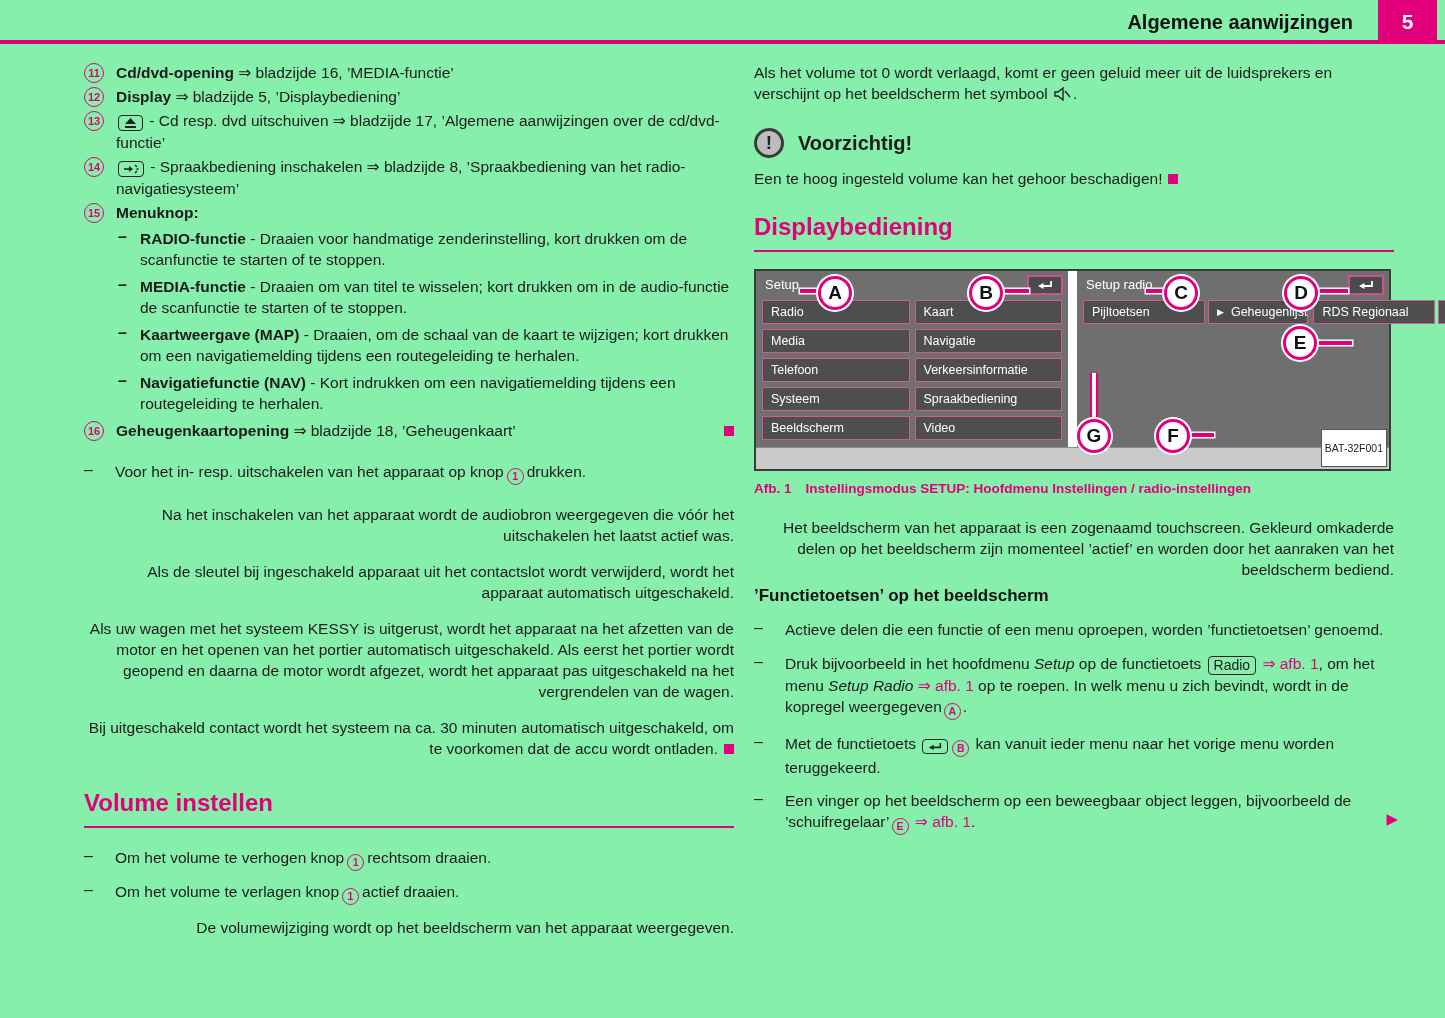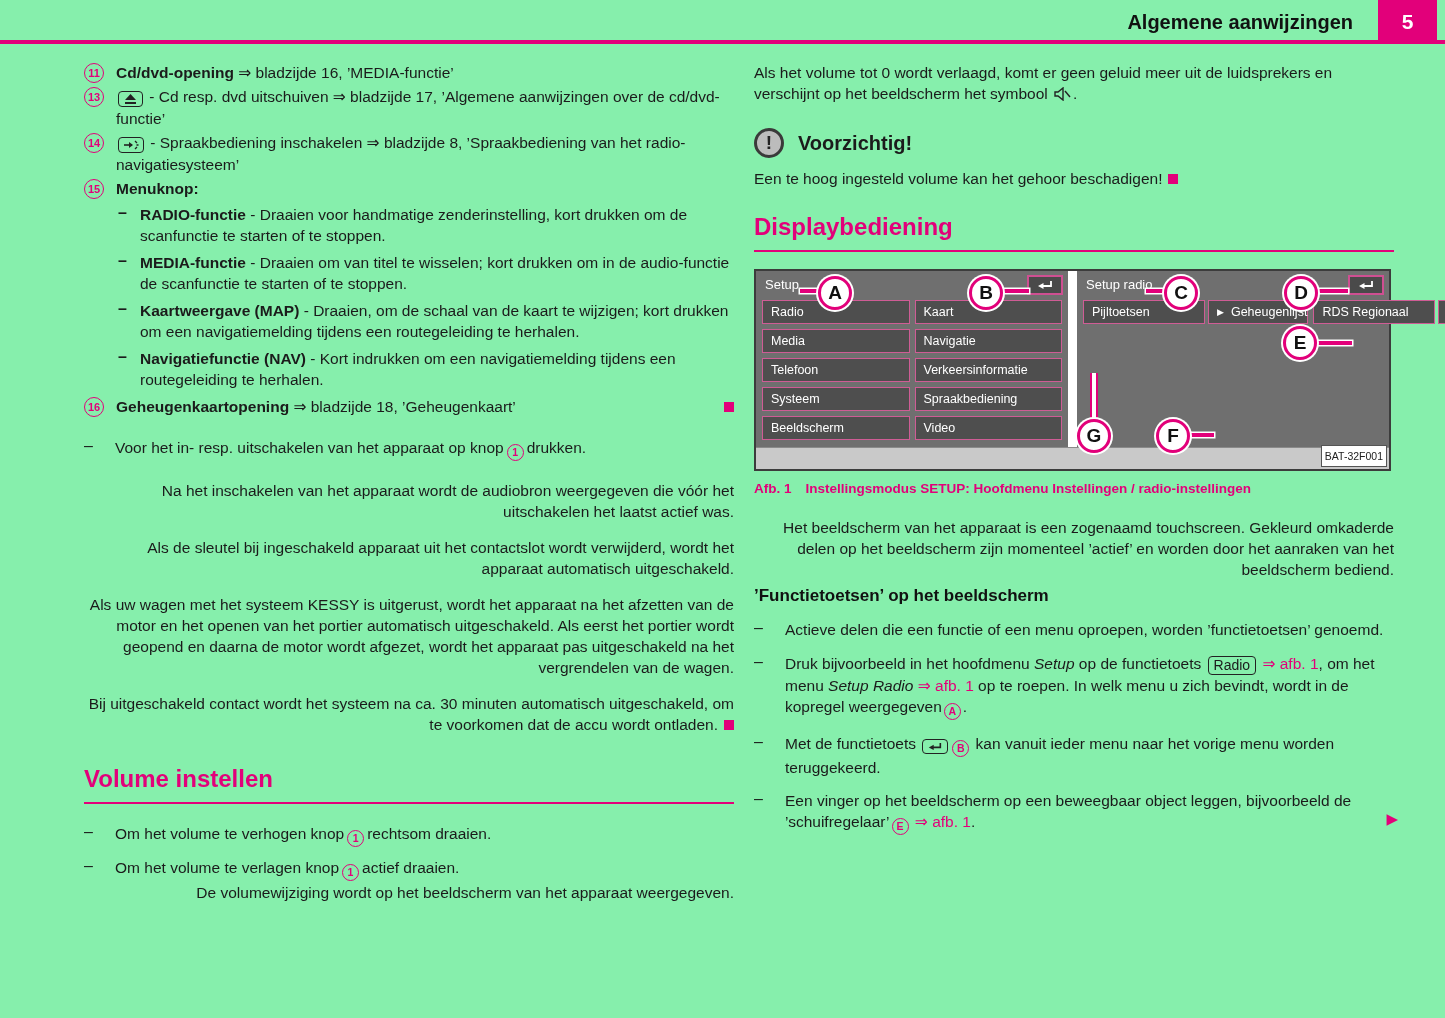--- a/index.html
+++ b/index.html
@@ -88,21 +88,21 @@
   .scrollcol { width:30px; flex:0 0 30px; margin-left:4px; display:flex; flex-direction:column; }
   .sc-btn { height:24px; background:#5c5c5c; border:1.5px solid #d9d9d9; color:#fff; font-size:11px;
     display:flex; align-items:center; justify-content:center; }
   .sc-slider { height:24px; margin-top:4px; background:#5c5c5c; border:1.5px solid #d9d9d9;
     display:flex; align-items:center; justify-content:center; }
   .slider-glyph { width:17px; height:13px;
     background:repeating-linear-gradient(#e8e8e8 0 2px, transparent 2px 5px); }
   .sc-spacer { flex:1; }
   .fig-strip { height:22px; background:#c9c9c9; position:relative; border-top:1px solid #8a8a8a; }
   .fig-label { position:absolute; right:2px; bottom:2px; background:#fff; border:1px solid #555;
-    font-size:10.5px; padding:4px 3px; color:#222; }
+    font-size:10.5px; padding:12px 3px; color:#222; }
   .chk { position:relative; width:12px; height:12px; border:1.5px solid #fff; margin-right:7px; flex:0 0 12px; }
   .chk::before, .chk::after { content:""; position:absolute; left:-1px; top:4px; width:11px; height:1.5px; background:#fff; }
   .chk::before { transform:rotate(45deg); }
   .chk::after { transform:rotate(-45deg); }
 
   
   .co { position:absolute; width:34px; height:34px; border-radius:50%; background:#fff; border:3.5px solid #e2007a;
     box-shadow:0 0 0 2px #fff; color:#111; font-size:19px; font-weight:bold;
     display:flex; align-items:center; justify-content:center; z-index:6; }
   .co-line { position:absolute; background:#e2007a; box-shadow:0 0 0 1.5px #fff; z-index:5; }
@@ -128,20 +128,24 @@
   </div>
   <div class="hdr-rule"></div>
 
   <div class="col-left">
 
     <div class="nitem">
       <span class="numcol"><span class="cnum-big">11</span></span>
       <span class="ntext"><span class="b">Cd/dvd-opening</span><span> ⇒ bladzijde 16, ’MEDIA-functie’</span></span>
     </div>
 
+    <div class="nitem">
+      <span class="numcol"><span class="cnum-big">12</span></span>
+      <span class="ntext"><span class="b">Display</span><span> ⇒ bladzijde 5, ’Displaybediening’</span></span>
+    </div>
 
     <div class="nitem">
       <span class="numcol"><span class="cnum-big">13</span></span>
       <span class="ntext"><span class="keycap-ic">
             <svg class="ic" width="15" height="12" viewBox="0 0 15 12">
               <polygon points="7.5,1 13,7 2,7" fill="#222"></polygon>
               <rect x="2" y="9" width="11" height="2" fill="#222"></rect>
             </svg>
           </span>
       <span>- Cd resp. dvd uitschuiven ⇒ bladzijde 17, ’Algemene aanwijzingen over de cd/dvd-functie’</span></span>
@@ -201,21 +205,21 @@
     <h2 class="sect" style="margin-top:30px;">Volume instellen</h2>
 
     <div class="bullet" style="margin-top:19px;">
       <span class="dashcol">–</span>
       <span class="btext"><span>Om het volume te verhogen knop</span><span class="cnum">1</span><span>rechtsom draaien.</span></span>
     </div>
     <div class="bullet" style="margin-top:10px;">
       <span class="dashcol">–</span>
       <span class="btext"><span>Om het volume te verlagen knop</span><span class="cnum">1</span><span>actief draaien.</span></span>
     </div>
-    <p class="para" style="margin-top:1px;">De volumewijziging wordt op het beeldscherm van het apparaat weergegeven.</p>
+    <p class="para" style="margin-top:12px;">De volumewijziging wordt op het beeldscherm van het apparaat weergegeven.</p>
   </div>
 
   <div class="col-right">
 
     <p class="body-txt"><span>Als het volume tot 0 wordt verlaagd, komt er geen geluid meer uit de luidsprekers en verschijnt op het beeldscherm het symbool</span>
       <span style="display:inline-block; vertical-align:-2px; margin:0 2px;"><svg class="ic" width="17" height="14" viewBox="0 0 17 14">
             <polygon points="1,5 4,5 9,1 9,13 4,9 1,9" fill="none" stroke="#222" stroke-width="1.4"></polygon>
             <path d="M11 4 L16 10" stroke="#222" stroke-width="1.4"></path>
           </svg></span><span>.</span></p>
 

